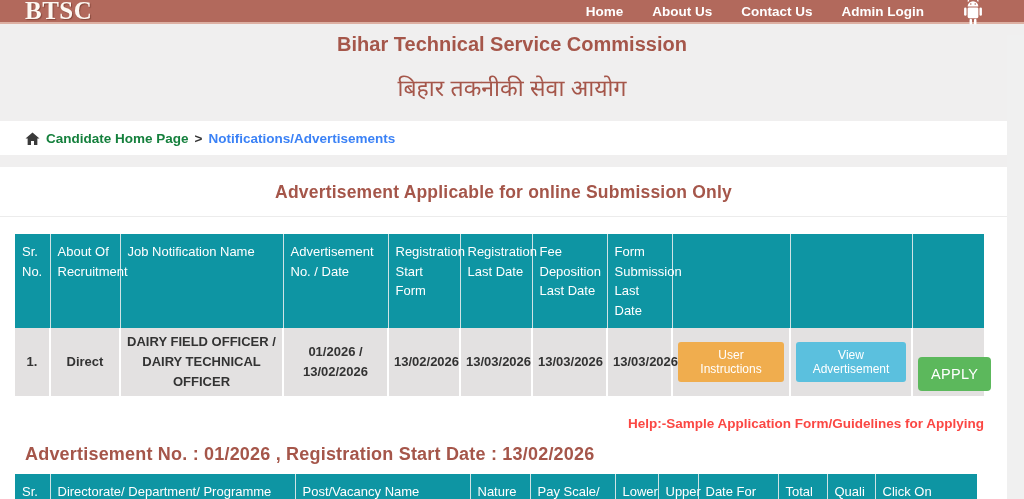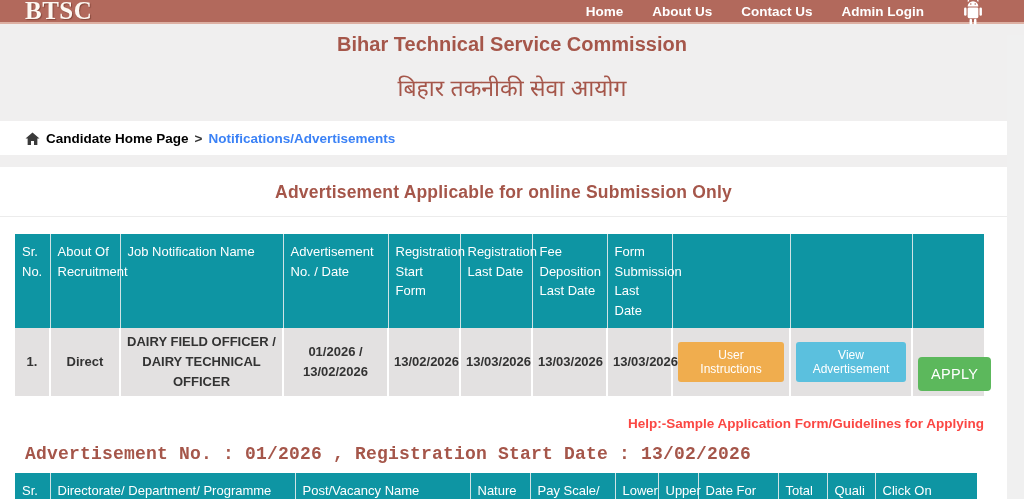--- a/index.html
+++ b/index.html
@@ -28,21 +28,21 @@
     background:#f0efef; height:97px; text-align:center; padding-top:9px;
   }
   .title-en { font-size:20px; font-weight:700; color:#a5564a; }
   .title-hi { font-size:23px; font-weight:400; color:#a5564a; margin-top:15px; }
   
   .crumbbar {
     background:#fff; padding:10px 25px 9px; font-size:13.5px; display:flex; align-items:center; gap:6px;
     width:1007px;
   }
   .home-ico { display:flex; align-items:center; }
-  .crumb-link { color:#000000; font-weight:700; text-decoration:none; cursor:pointer; }
+  .crumb-link { color:#15803d; font-weight:700; text-decoration:none; cursor:pointer; }
   .crumb-sep { color:#333; font-weight:700; }
   .crumb-current { color:#3b82f6; font-weight:700; }
   .strip { height:12px; background:#f0efef; width:1007px; }
   
   main { width:1007px; background:#fff; }
   .h1wrap { border-bottom:1px solid #ececec; padding:15px 0 13px; }
   h1 {
     text-align:center; font-size:17.5px; font-weight:700; color:#a5564a; letter-spacing:0.2px;
   }
   
@@ -63,21 +63,21 @@
   .t1 td:first-child { border-left:none; } .t1 td:last-child { border-right:none; }
   .green { color:#4ba144; }
   
   .btn { border:none; border-radius:3px; color:#fff; cursor:pointer; font-family:inherit; }
   .btn-orange { background:#f0ad4e; font-size:12px; padding:6px 8px; }
   .btn-info   { background:#5bc0de; font-size:12px; padding:6px 8px; }
   .btn-apply  { background:#5cb85c; font-size:14.5px; padding:9px 13px; border-radius:4px; letter-spacing:0.3px;margin-top:24px; }
   
   .helpline { text-align:right; padding:18px 23px 0 0; }
   .helpline a { color:#fb4743; font-size:13.5px; font-weight:700; text-decoration:none; cursor:pointer; }
-  h2 { font-size:18px; font-weight:700; color:#a5564a; margin:12px 0 0 25px; letter-spacing:0.2px;font-family:Liberation Mono, monospace; }
+  h2 { font-size:18px; font-weight:700; color:#a5564a; margin:12px 0 0 25px; letter-spacing:0.2px; }
   .scroll-strip {
     position:absolute; top:35px; right:0; width:17px; height:464px; background:#f0f0f0; z-index:2;
   }
 </style>
 </head>
 <body>
 
 <header class="topbar">
   <div class="logo">BTSC</div>
   <nav class="nav">

